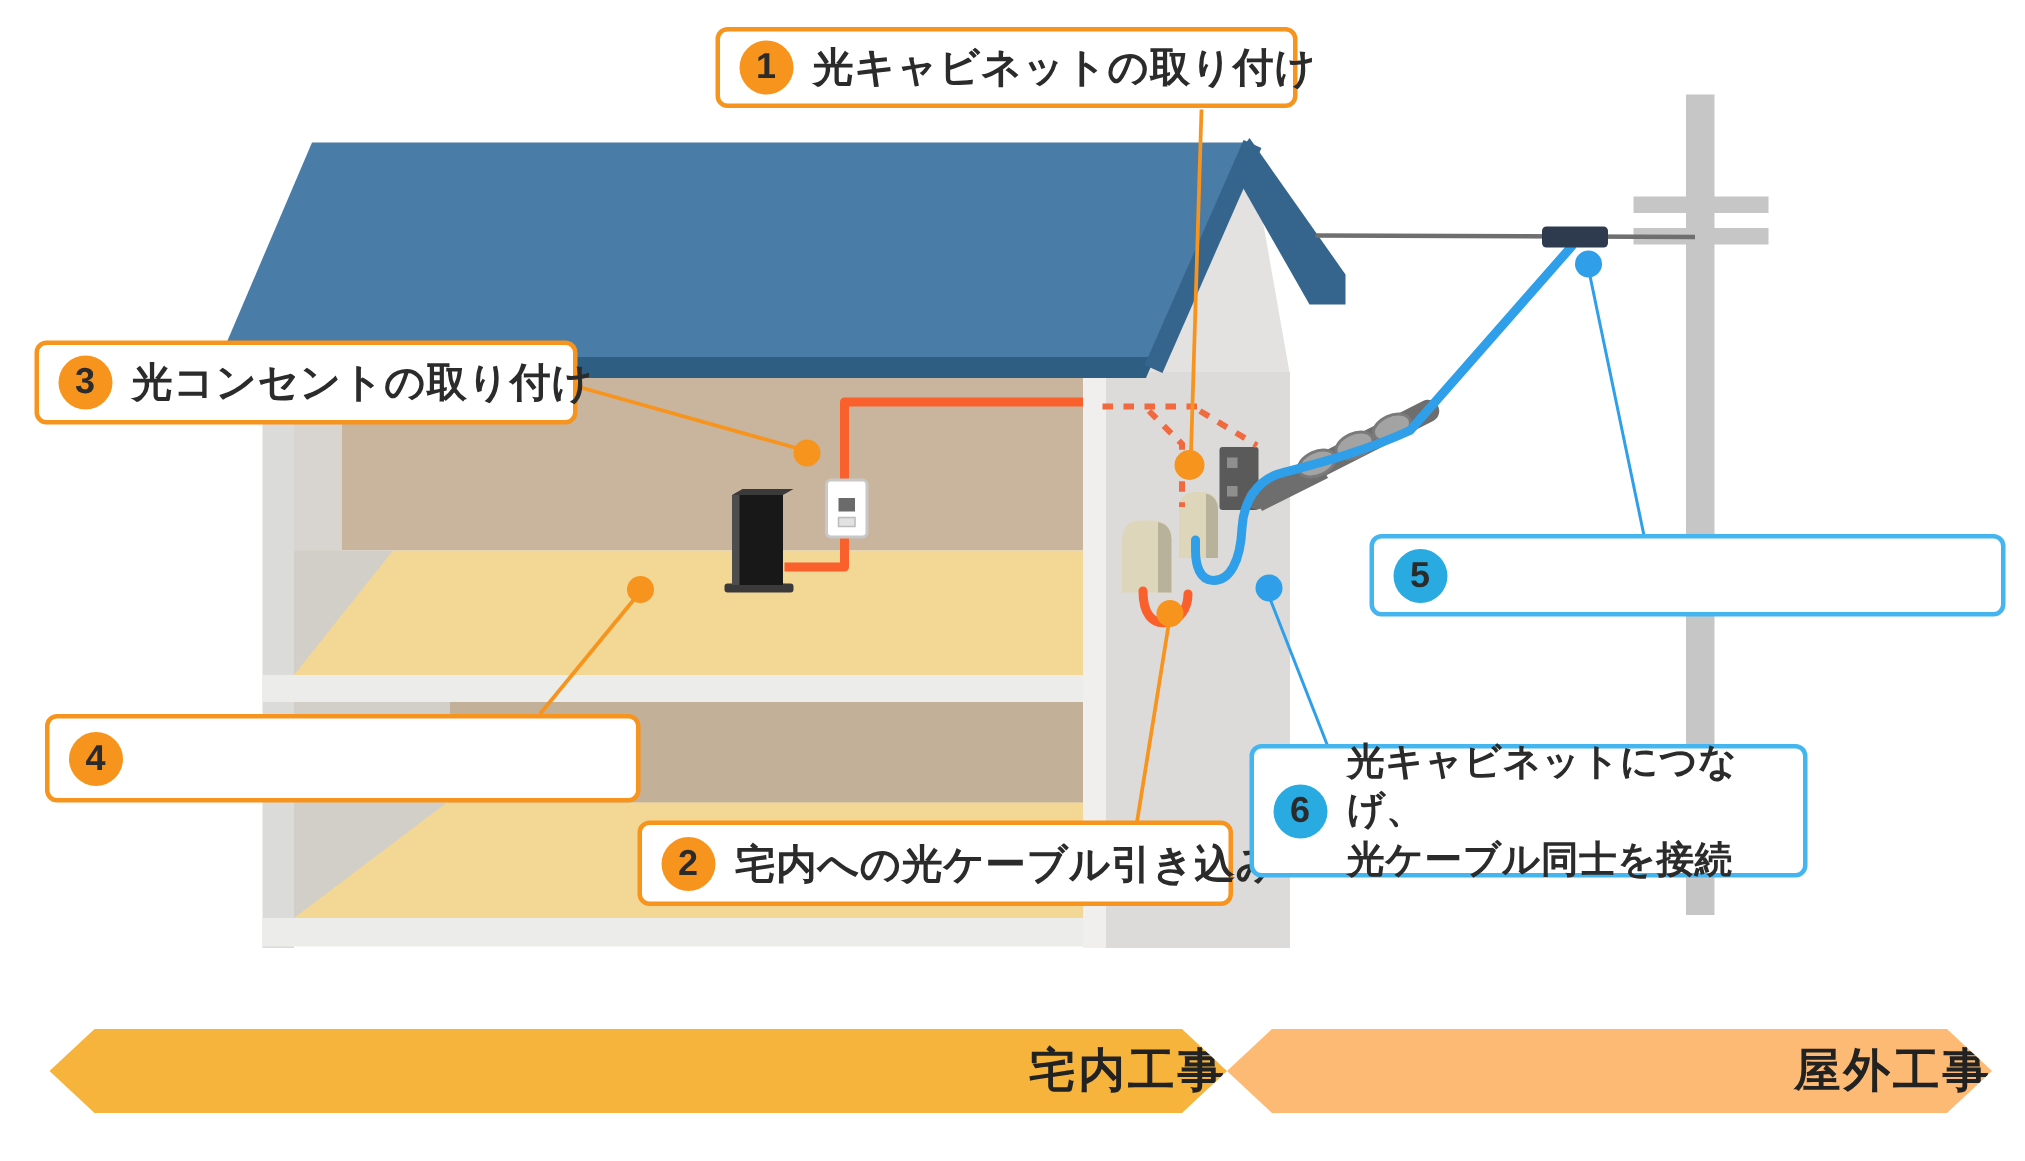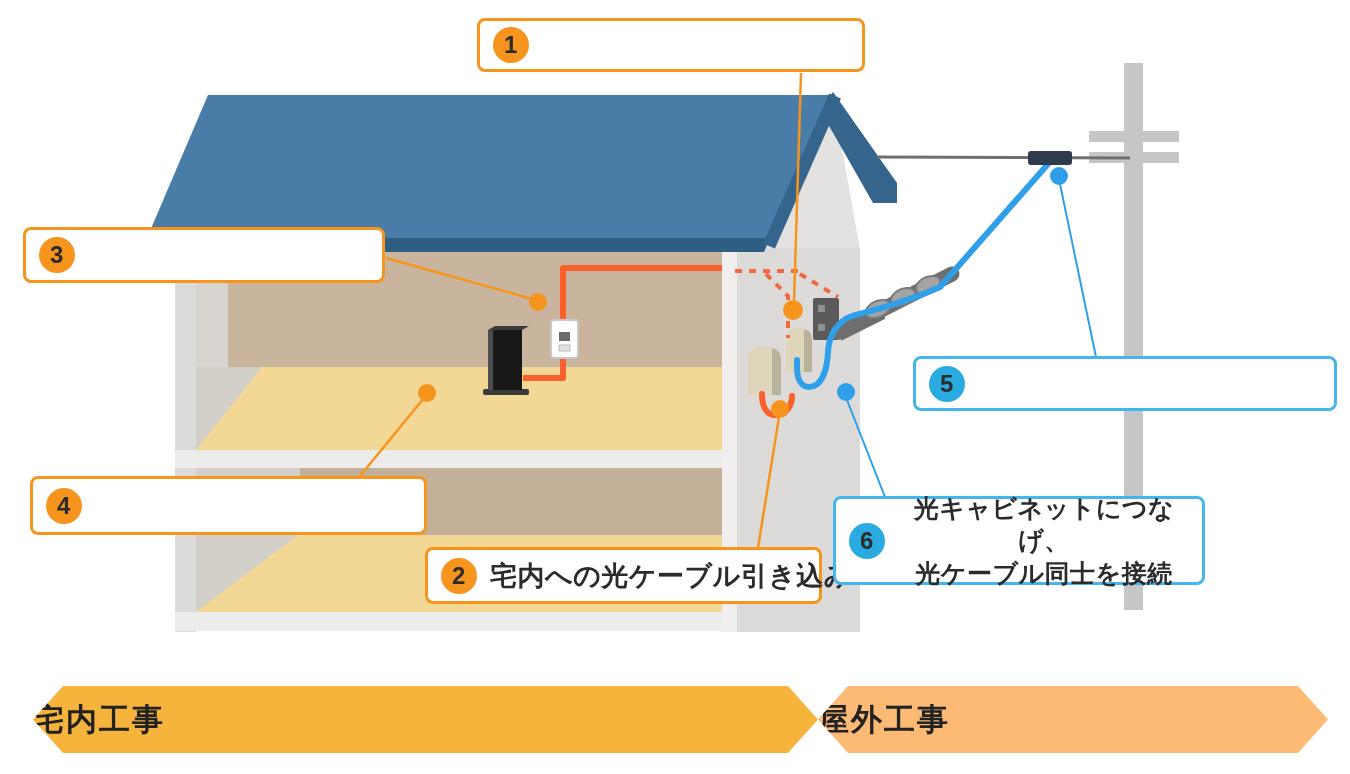--- a/index.html
+++ b/index.html
@@ -21,25 +21,25 @@
     background:#f7941d;display:flex;align-items:center;justify-content:center;
     font-size:24px;font-weight:bold;color:#2b2b2b;
   }
   .callout.blue .badge{background:#29abe2;}
   .c1{left:477px;top:18px;width:388px;height:54px;}
   .c2{left:425px;top:547px;width:397px;height:57px;}
   .c3{left:23px;top:227px;width:362px;height:56px;}
   .c4{left:30px;top:476px;width:397px;height:59px;}
   .c5{left:913px;top:356px;width:424px;height:55px;}
   .c6{left:833px;top:496px;width:372px;height:89px;font-size:25px;}
-  .c6 .callout-label{white-space:pre-line;line-height:1.3;text-align:center;}
+  .c6 .callout-label{white-space:pre-line;line-height:1.3;}
   
   .banner{
-    position:absolute;top:686px;height:67px;
-    display:flex;align-items:center;justify-content:flex-start;
+    position:absolute;top:686px;height:56px;
+    display:flex;align-items:center;justify-content:flex-end;
     font-size:31px;font-weight:bold;color:#222;letter-spacing:2px;
     clip-path:polygon(0 50%,30px 0,calc(100% - 30px) 0,100% 50%,calc(100% - 30px) 100%,30px 100%);
   }
   .banner-indoor{left:33px;width:785px;background:#f6b43d;}
   .banner-outdoor{left:818px;width:510px;background:#fdba74;}
 </style>
 </head>
 <body>
 
 <div class="stage">
@@ -136,24 +136,26 @@
       <circle cx="538" cy="302" r="9" fill="#f7941d"></circle>
       <circle cx="427" cy="393" r="9" fill="#f7941d"></circle>
       <circle cx="780" cy="409" r="9" fill="#f7941d"></circle>
       <circle cx="1059" cy="176" r="9" fill="#2e9fe8"></circle>
       <circle cx="846" cy="392" r="9" fill="#2e9fe8"></circle>
     </g>
   </svg>
 
   <div class="callout c1">
     <span class="badge">1</span>
+    <span class="callout-label">光キャビネットの取り付け</span>
   </div>
 
   <div class="callout c3">
     <span class="badge">3</span>
+    <span class="callout-label">光コンセントの取り付け</span>
   </div>
 
   <div class="callout c4">
     <span class="badge">4</span>
   </div>
 
   <div class="callout c2">
     <span class="badge">2</span>
     <span class="callout-label">宅内への光ケーブル引き込み</span>
   </div>

